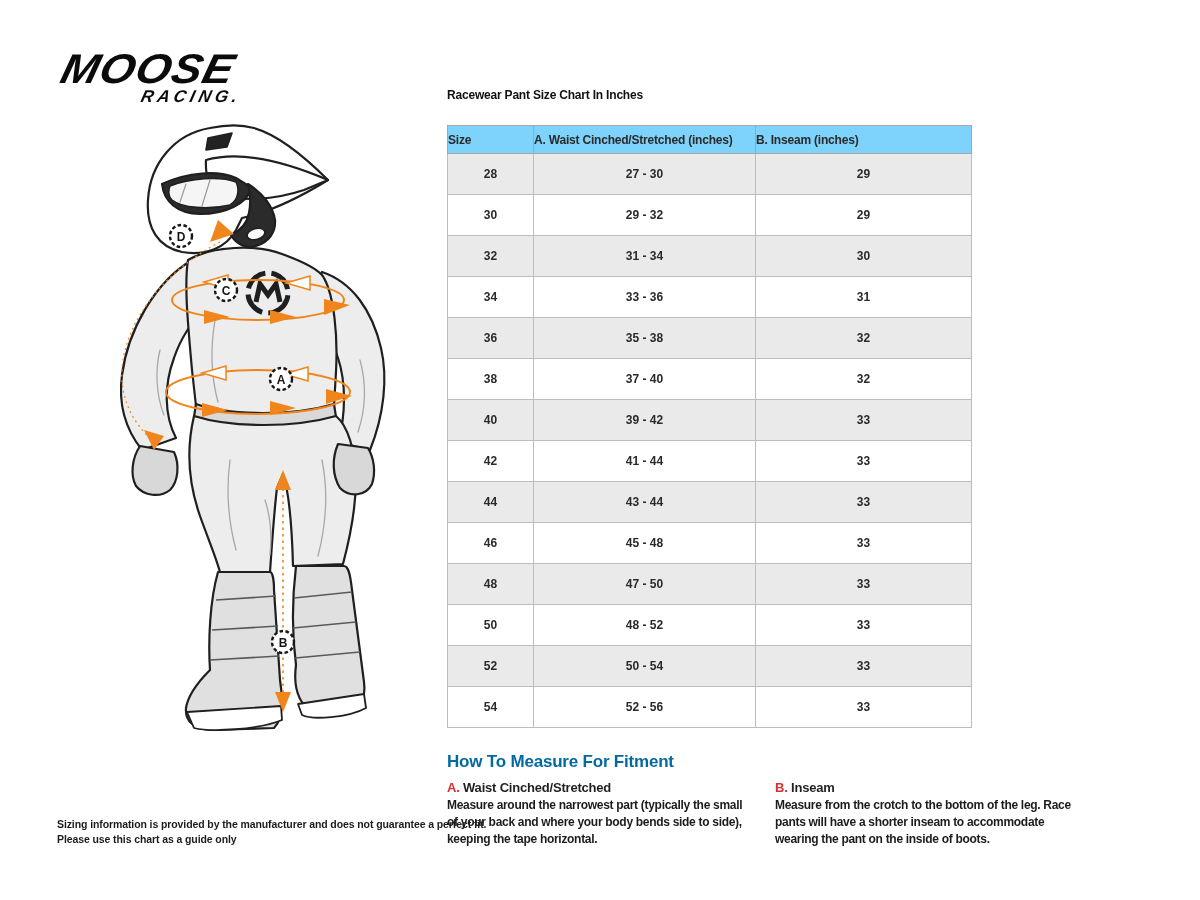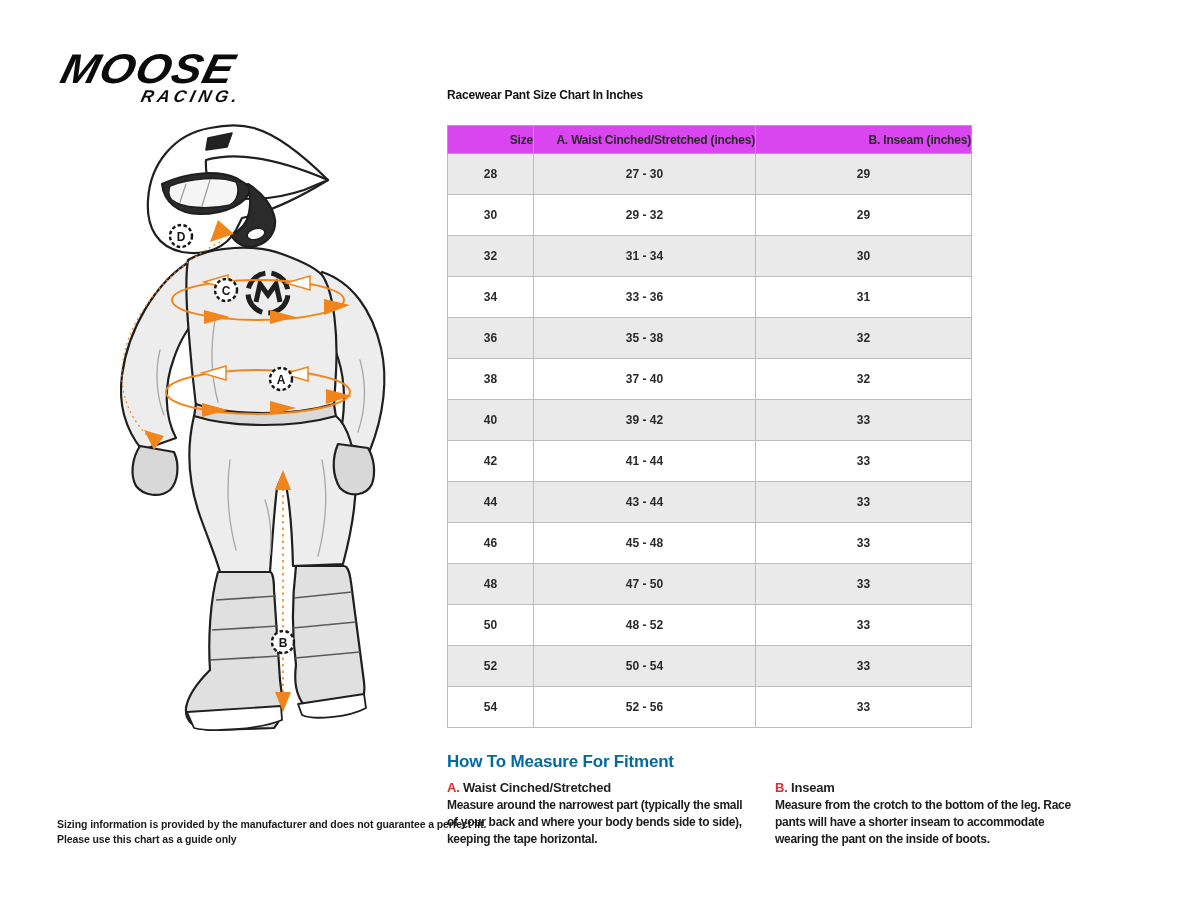--- a/index.html
+++ b/index.html
@@ -28,22 +28,22 @@
   
   .chart-title {
     position:absolute; left:447px; top:88px; font-size:12px; font-weight:bold;
     letter-spacing:-0.2px; color:#111;
   }
   table.size-table {
     position:absolute; left:447px; top:125px; width:524px;
     border-collapse:collapse; table-layout:fixed;
   }
   .size-table th {
-    height:28px; font-size:12px; font-weight:bold; background:#d946ef;
-    border:1px solid #a6a6a6; text-align:right; color:#2a2a2a; letter-spacing:-0.2px;
+    height:28px; font-size:12px; font-weight:bold; background:#7dd3fc;
+    border:1px solid #a6a6a6; text-align:left; color:#2a2a2a; letter-spacing:-0.2px;
   }
   .size-table td {
     height:41px; font-size:12px; font-weight:bold; text-align:center;
     border:1px solid #bdbdbd; color:#2a2a2a;margin-left:36px;
   }
   .size-table tbody tr:nth-child(odd) td { background:#eaeaea; }
   .size-table tbody tr:nth-child(even) td { background:#ffffff; }
 
   
   .howto-title {

